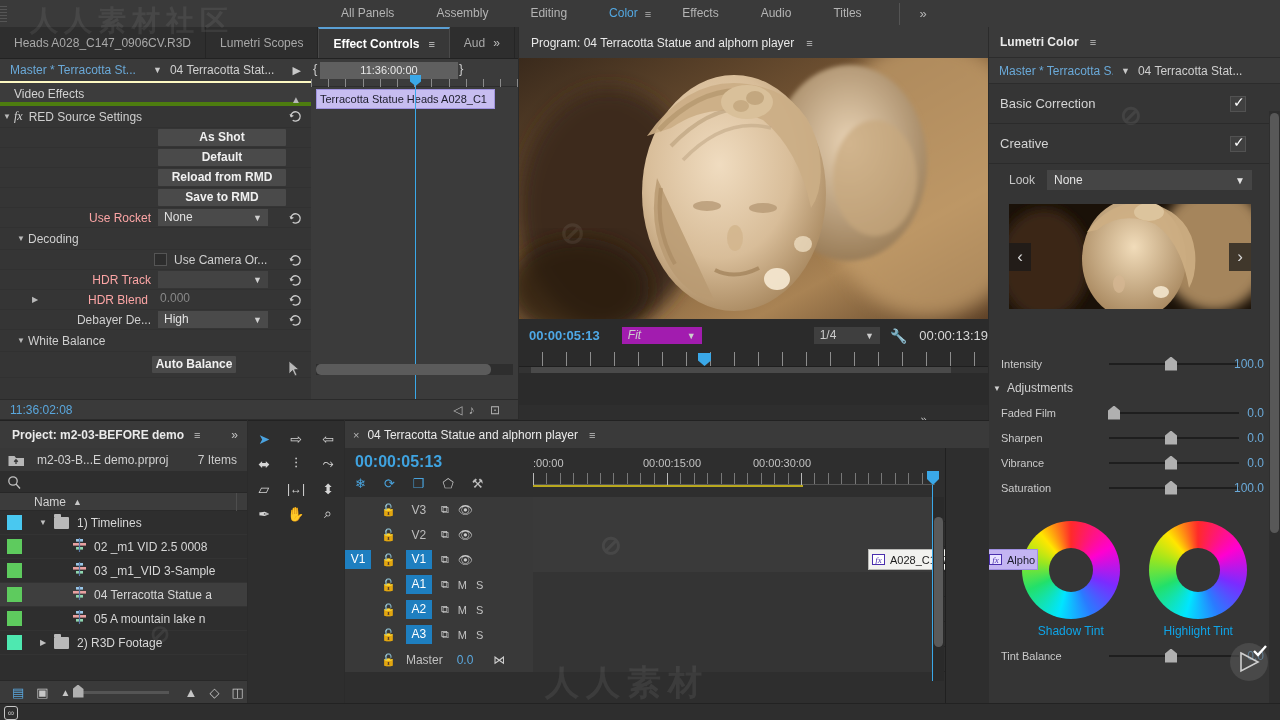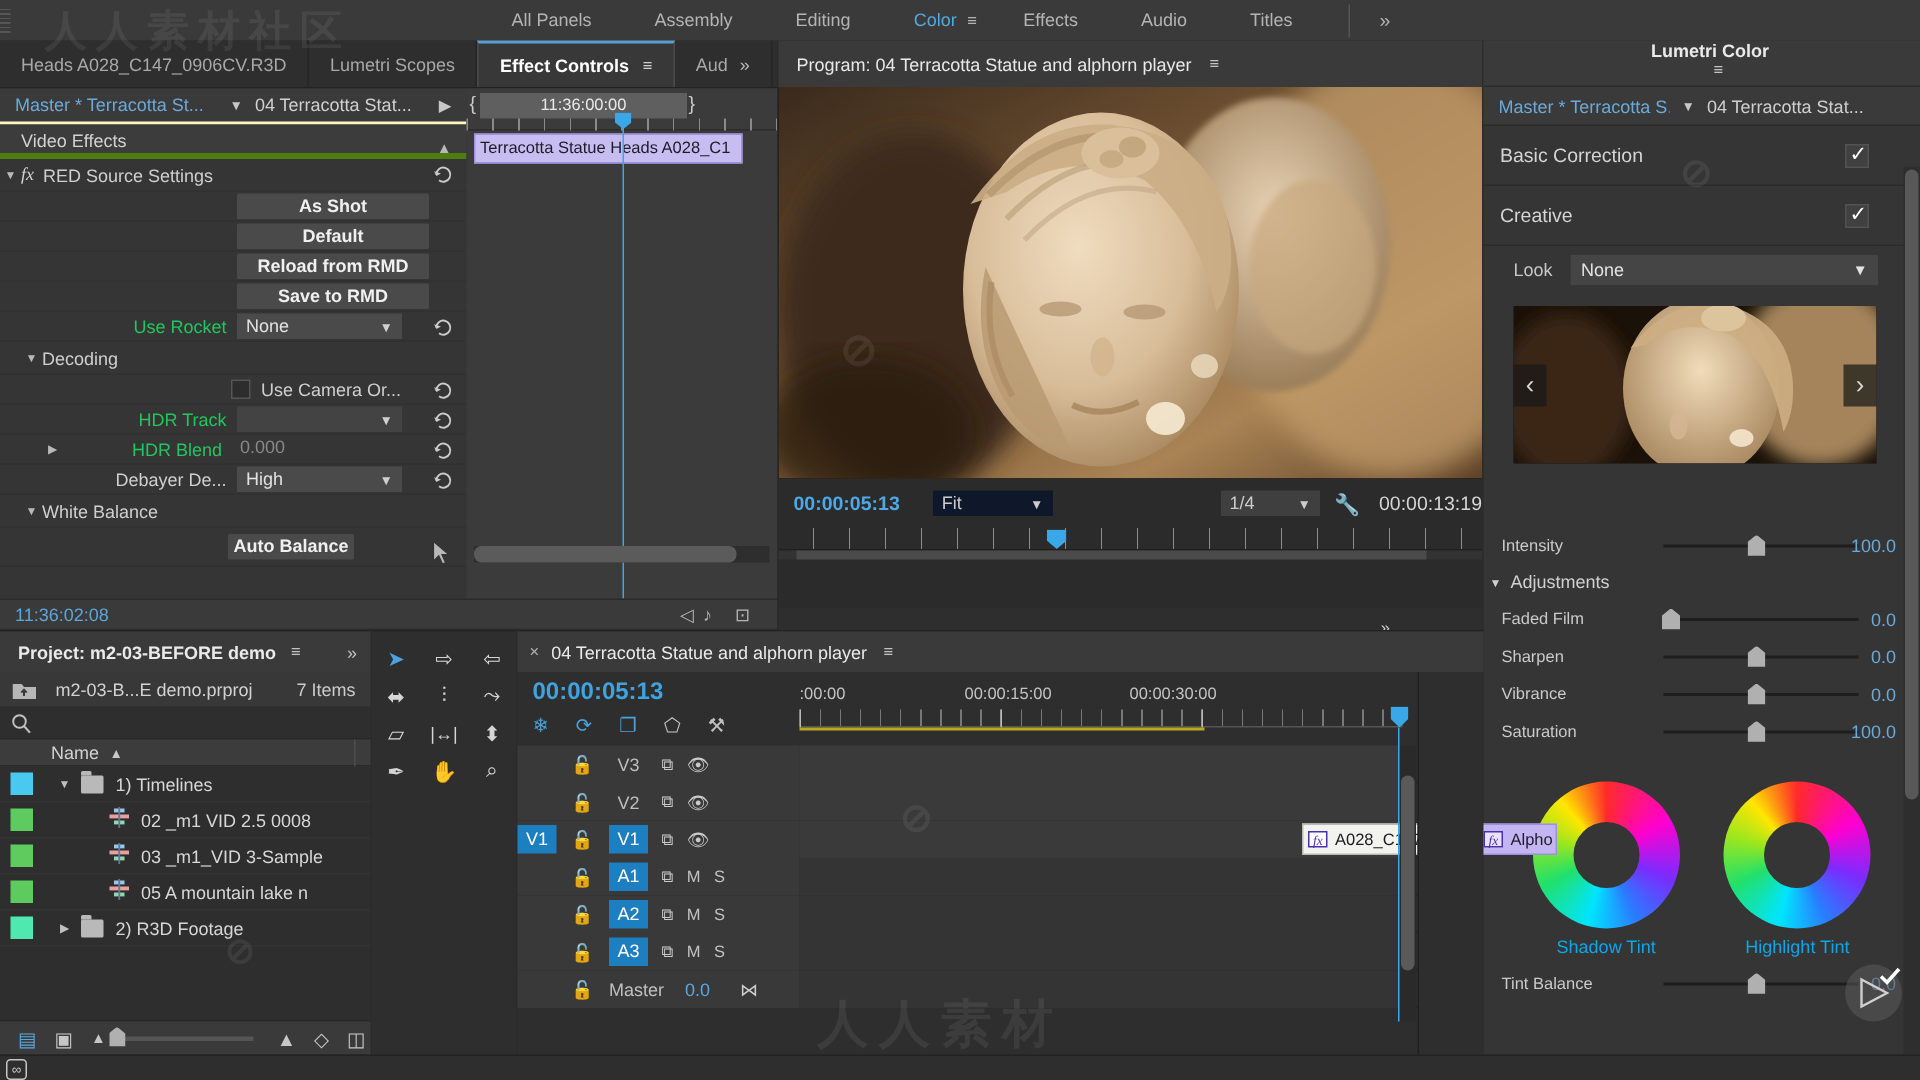--- a/index.html
+++ b/index.html
@@ -76,21 +76,21 @@
     height: 23px; line-height: 23px; background: #3c3c3c; color: #d2d2d2;
     padding-left: 14px; font-size: 12px; border-bottom: 4px solid #4d7c0f;
     position: relative;
   }
   .ec-sect .collapse { position: absolute; right: 10px; top: 5px; color: #b8b8b8; font-size: 10px; }
 
   .ec-row { height: 20px; display: flex; align-items: center; position: relative; border-bottom:1px solid #313131;}
   .ec-tri { width: 14px; text-align: center; font-size: 8px; color: #b9b9b9; }
   .ec-fx { font-style: italic; font-family: "Liberation Serif", serif; font-size: 12px; color: #d4d4d4; margin-right: 6px;}
   .ec-label { font-size: 12px; color: #cfcfcf; }
-  .ec-label.dim { color: #22c55e; }
+  .ec-label.dim { color: #fca5a5; }
   .ec-lblcol { width: 158px; text-align: right; padding-right: 7px; font-size: 12px; }
   .ec-reset {
     position: absolute; right: 8px; top: 2px; width: 15px; height: 15px;
   }
   .ec-btn {
     position: absolute; left: 158px; width: 128px; height: 17px; top: 1px;
     background: #4a4a4a; color: #f0f0f0; font-size: 12px; font-weight: bold;
     text-align: center; line-height: 17px; border-radius: 1px;
   }
   .ec-dd {
@@ -132,39 +132,39 @@
   .mini-hscroll i { position: absolute; left: 0; top: 0; width: 175px; height: 11px; background: #5b5b5b; border-radius: 5px; }
 
   
   #pm { position: absolute; left: 519px; top: 27px; width: 469px; height: 393px; background: #2b2b2b; }
   #pm-tab { height: 31px; background: #3a3a3a; display: flex; align-items: center; padding-left: 12px; }
   #pm-tab .t { font-size: 12px; color: #e8e8e8; }
   #pm-tab .hb { margin-left: 12px; font-size: 11px; color: #c4c4c4; }
   #pm-video { position: absolute; left: 0; top: 31px; width: 469px; height: 261px; overflow: hidden; background:#141414;}
   #pm-info { position: absolute; left: 0; top: 292px; width: 469px; height: 33px; display: flex; align-items: center; }
   .pm-tc { color: #4ea8e6; font-size: 13px; font-weight: bold; padding-left: 10px; }
-  .pm-fit { margin-left: 22px; width: 82px; height: 17px; background: #0f172a; font-size: 12px; color: #ccc; line-height: 17px; padding-left: 6px; position: relative;}
+  .pm-fit { margin-left: 22px; width: 82px; height: 17px; background: #a21caf; font-size: 12px; color: #ccc; line-height: 17px; padding-left: 6px; position: relative; font-style: italic;}
   .pm-fit .dda { position: absolute; right: 6px; top: 1px; font-size: 9px;}
   .pm-res { margin-left: 112px; width: 68px; height: 17px; background: #3f3f3f; font-size: 12px; color: #ccc; line-height: 17px; padding-left: 6px; position: relative;}
   .pm-res .dda { position: absolute; right: 6px; top: 1px; font-size: 9px;}
   .pm-wrench { margin-left: 10px; font-size: 14px; color: #cfcfcf;}
   .pm-dur { margin-left: 12px; color: #d6d6d6; font-size: 13px; }
   #pm-ruler { position: absolute; left: 0; top: 325px; width: 469px; height: 15px;
     background: repeating-linear-gradient(to right, transparent 0 23px, #8d8d8d 23px 24px); border-bottom: 1px solid #1f1f1f;}
   #pm-ruler .ph { position: absolute; left: 179px; top: 1px; width: 13px; height: 13px; background: #3aa8e8;
     clip-path: polygon(0 0, 100% 0, 100% 58%, 50% 100%, 0 58%); }
   #pm-workbar { position: absolute; left:0; top: 340px; width: 469px; height: 6px; background:#333;}
   #pm-workbar i { position:absolute; left: 12px; top:0; width:420px; height:6px; background:#4a4a4a;}
   #pm-btns { position: absolute; left: 0; top: 378px; width: 469px; height: 42px; background: #2e2e2e;
     display: flex; align-items: center; justify-content: center; gap: 17px; }
   .pmb { color: #d0d0d0; font-size: 14px; width: 20px; text-align: center; }
 
   
   #lm { position: absolute; left: 989px; top: 27px; width: 291px; height: 676px; background: #353535; }
-  #lm-tab { height: 31px; background: #3a3a3a; display: flex; align-items: center; padding-left: 11px; border-bottom:1px solid #2c2c2c;flex-direction:column;}
+  #lm-tab { height: 31px; background: #3a3a3a; display: flex; align-items: center; padding-left: 11px; border-bottom:1px solid #2c2c2c;}
   #lm-tab .t { font-size: 12px; color: #eaeaea; font-weight: bold;}
   #lm-tab .hb { margin-left: 11px; font-size: 11px; color: #c4c4c4; }
   #lm-clip { height: 26px; display: flex; align-items: center; background:#3a3a3a; border-bottom: 1px solid #2c2c2c;}
   #lm-clip .m { color: #6aa9d8; font-size: 12px; padding-left: 10px; width: 124px; overflow:hidden; white-space:nowrap;}
   #lm-clip .c { color: #cfcfcf; font-size: 12px; }
   .lm-sect {
     height: 40px; display: flex; align-items: center; position: relative;
     border-bottom: 1px solid #2b2b2b; padding-left: 11px; font-size: 13px; color: #d4d4d4;
   }
   .lm-chk { position: absolute; right: 34px; top: 12px; width: 16px; height: 16px; background: #404040; border: 1px solid #525252;}
@@ -713,20 +713,32 @@
     <span style="margin-left:50px;">
       <svg width="15" height="14" viewBox="0 0 15 14">
           <rect x="4" y="1" width="7" height="2.6" fill="#9ac8e8"></rect>
           <rect x="1" y="5" width="13" height="2.6" fill="#e8a0a0"></rect>
           <rect x="4" y="9" width="7" height="2.6" fill="#8fd8b0"></rect>
           <line x1="7.5" y1="0" x2="7.5" y2="14" stroke="#5a78a8" stroke-width="1.2"></line>
         </svg>
     </span>
     <span class="pj-name" style="margin-left:7px;">03 _m1_VID 3-Sample</span>
   </div>
+  <div class="pj-row sel">
+    <span class="pj-swatch" style="background:#5ecb5e;"></span>
+    <span style="margin-left:50px;">
+      <svg width="15" height="14" viewBox="0 0 15 14">
+          <rect x="4" y="1" width="7" height="2.6" fill="#9ac8e8"></rect>
+          <rect x="1" y="5" width="13" height="2.6" fill="#e8a0a0"></rect>
+          <rect x="4" y="9" width="7" height="2.6" fill="#8fd8b0"></rect>
+          <line x1="7.5" y1="0" x2="7.5" y2="14" stroke="#5a78a8" stroke-width="1.2"></line>
+        </svg>
+    </span>
+    <span class="pj-name" style="margin-left:7px;">04 Terracotta Statue a</span>
+  </div>
   <div class="pj-row">
     <span class="pj-swatch" style="background:#5ecb5e;"></span>
     <span style="margin-left:50px;">
       <svg width="15" height="14" viewBox="0 0 15 14">
           <rect x="4" y="1" width="7" height="2.6" fill="#9ac8e8"></rect>
           <rect x="1" y="5" width="13" height="2.6" fill="#e8a0a0"></rect>
           <rect x="4" y="9" width="7" height="2.6" fill="#8fd8b0"></rect>
           <line x1="7.5" y1="0" x2="7.5" y2="14" stroke="#5a78a8" stroke-width="1.2"></line>
         </svg>
     </span>

